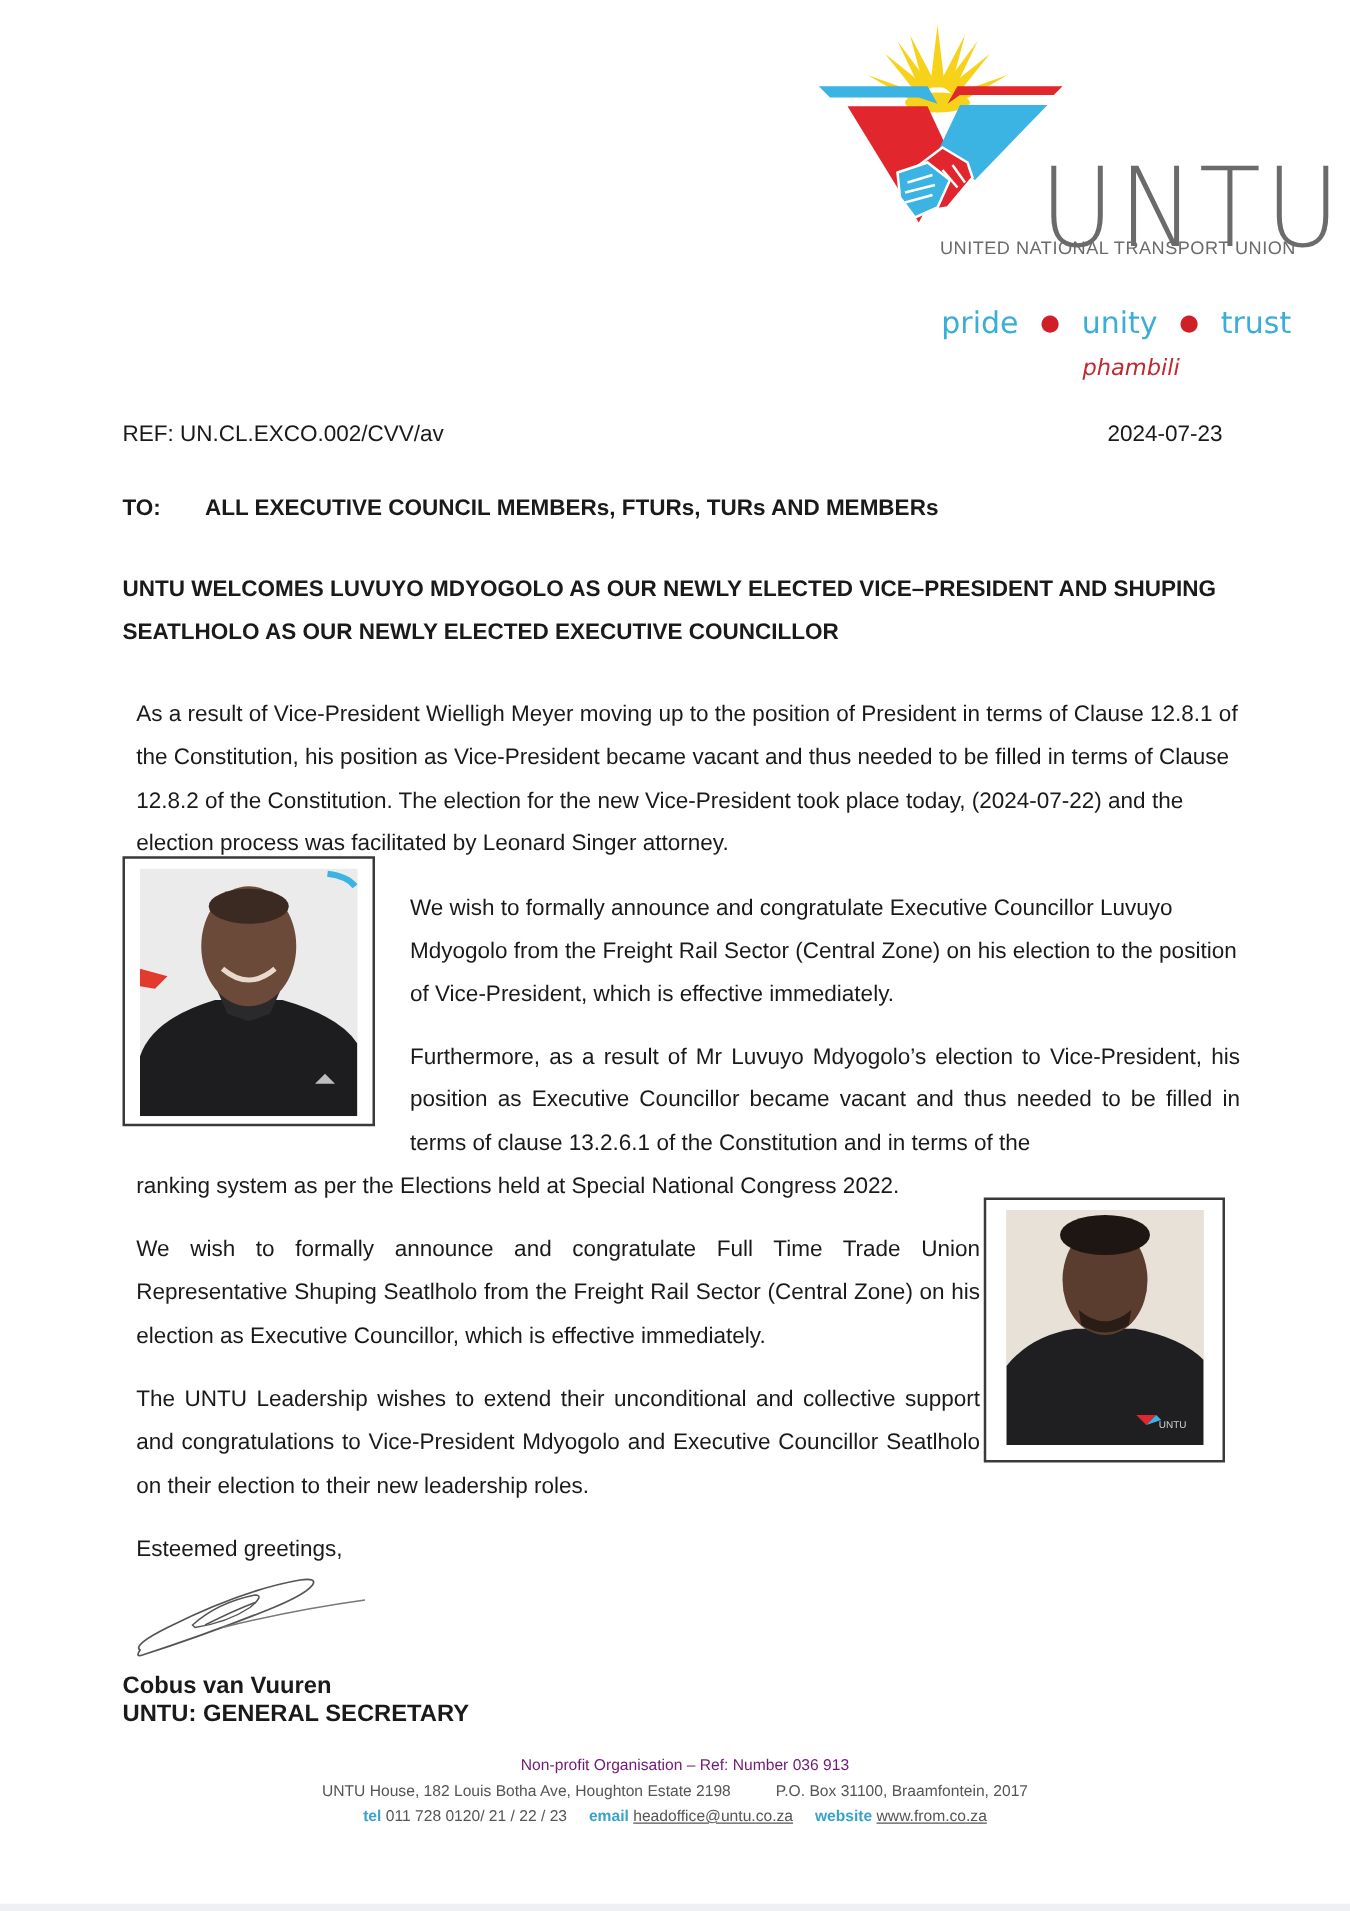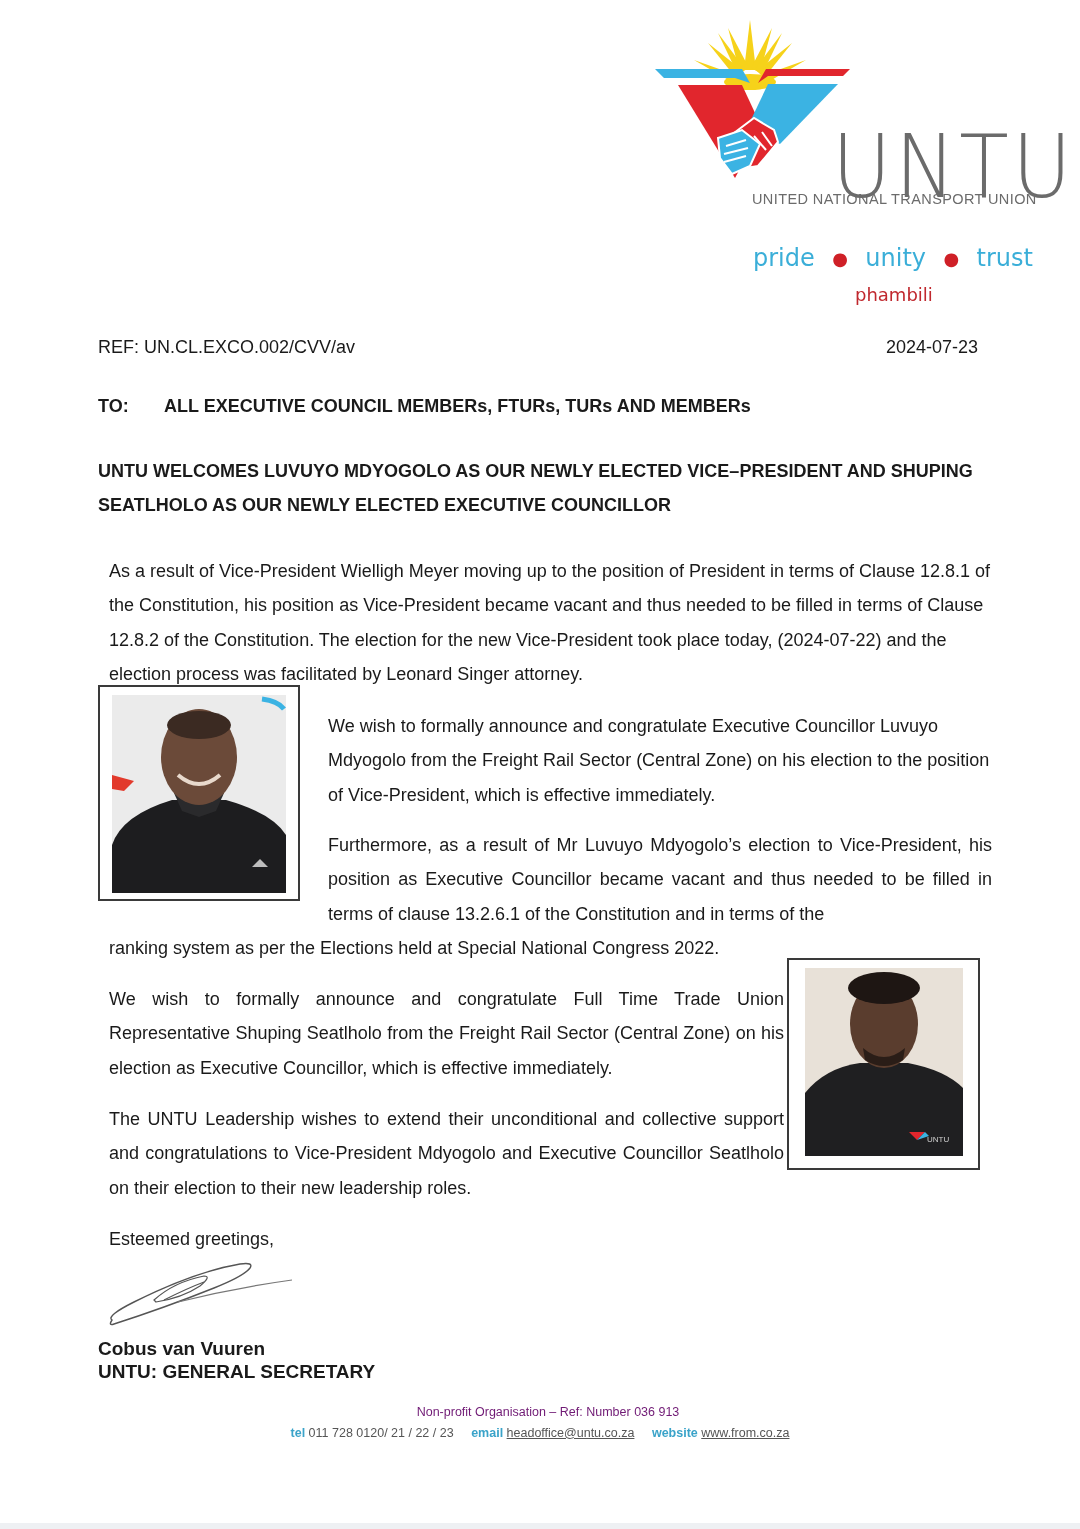--- a/index.html
+++ b/index.html
@@ -9,21 +9,21 @@
   }
   .bottom-strip { position: absolute; left: 0; top: 1523px; width: 1080px; height: 6px; background: #eef0f3; }
 
   
   .logo { position: absolute; left: 650px; top: 18px; width: 390px; height: 300px; }
   .logo svg { position: absolute; left: 0; top: 0; }
   .logo-word { position: absolute; left: 182px; top: 105px; font-size: 88px; color: #6b6b6b; letter-spacing: 4px; font-weight: 300; line-height: 1; font-family: "DejaVu Sans", sans-serif; transform: scaleX(0.92); transform-origin: left; }
   .logo-sub { position: absolute; left: 102px; top: 173px; font-size: 14.5px; color: #6b6b6b; letter-spacing: 0.4px; white-space: nowrap; }
   .motto { position: absolute; left: 103px; top: 226px; width: 280px; display: flex; justify-content: space-between; align-items: center; font-size: 24px; color: #3aaed8; font-family: "DejaVu Sans", sans-serif; }
   .motto .dot { color: #cf2027; font-size: 18px; }
-  .phambili { position: absolute; left: 205px; top: 266px; font-size: 18px; color: #c0282e; font-family: "DejaVu Sans", sans-serif; }
+  .phambili { position: absolute; left: 216px; top: 266px; font-size: 18px; color: #c0282e; font-family: "DejaVu Sans", sans-serif; font-style: italic; }
 
   .ref { position: absolute; left: 98px; top: 337px; font-size: 18px; }
   .date { position: absolute; right: 102px; top: 337px; font-size: 18px; }
   .to { position: absolute; left: 98px; top: 396px; font-size: 18px; font-weight: bold; }
   .to .to-label { display: inline-block; width: 66px; }
   .title { position: absolute; left: 98px; top: 454px; width: 900px; font-size: 18px; font-weight: bold; line-height: 34px; }
 
   .para { position: absolute; font-size: 18px; line-height: 34.3px; margin: 11px; }
   .just { text-align: justify; }
   .p1 { left: 98px; top: 543px; width: 890px; }
@@ -157,20 +157,23 @@
   <path d="M50,42 Q70,24 100,18 Q108,18 96,28 Q78,40 52,44 Z" fill="none" stroke="#555" stroke-width="1.2"></path>
   <path d="M60,42 Q84,30 100,24" fill="none" stroke="#555" stroke-width="1.2"></path>
   <path d="M74,44 Q130,30 188,22" fill="none" stroke="#777" stroke-width="1.2"></path>
 </svg>
 <div class="signer-name">Cobus van Vuuren</div>
 <div class="signer-title">UNTU: GENERAL SECRETARY</div>
 
 <div class="footer">
   <div class="line b">Non-profit Organisation – Ref: Number 036 913</div>
   <div class="line">
+    <span>UNTU House, 182 Louis Botha Ave, Houghton Estate 2198</span><span class="gap"></span><span>P.O. Box 31100, Braamfontein, 2017</span>
+  </div>
+  <div class="line">
     <span class="lbl">tel</span>
     <span>011 728 0120/ 21 / 22 / 23</span><span class="gap2"></span>
     <span class="lbl">email</span>
     <a>headoffice@untu.co.za</a><span class="gap2"></span>
     <span class="lbl">website</span>
     <a>www.from.co.za</a>
   </div>
 </div>
 
 </body></html>

